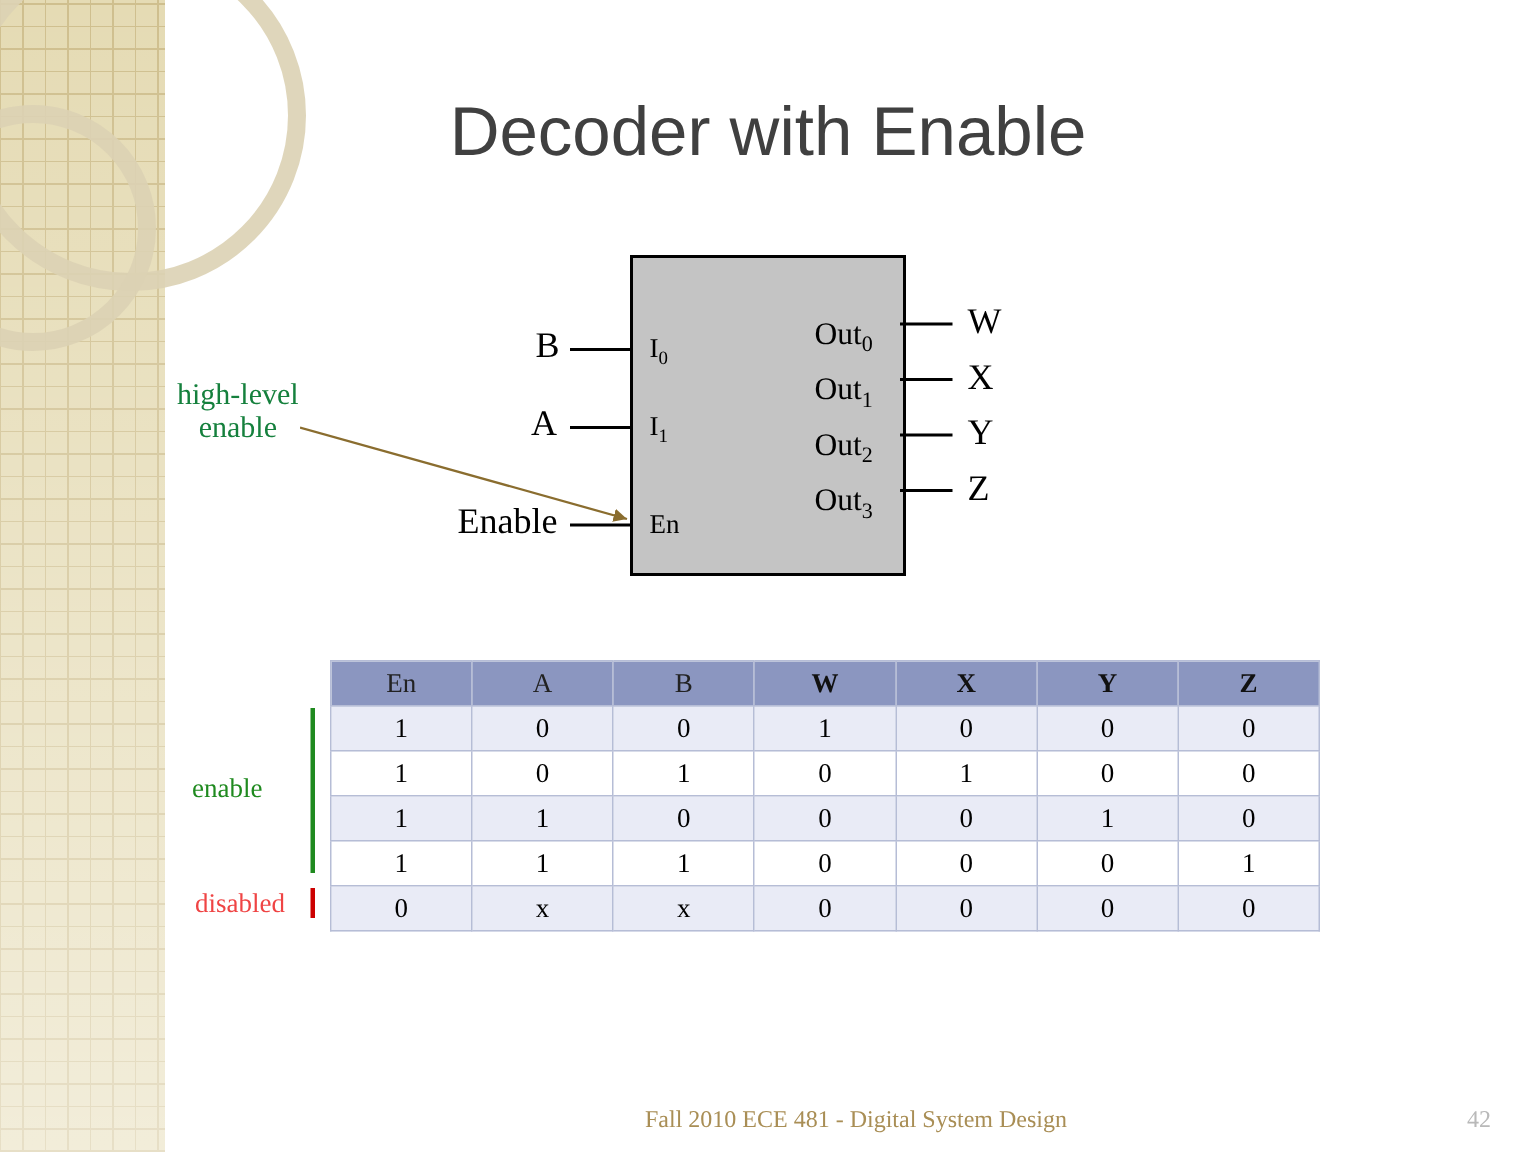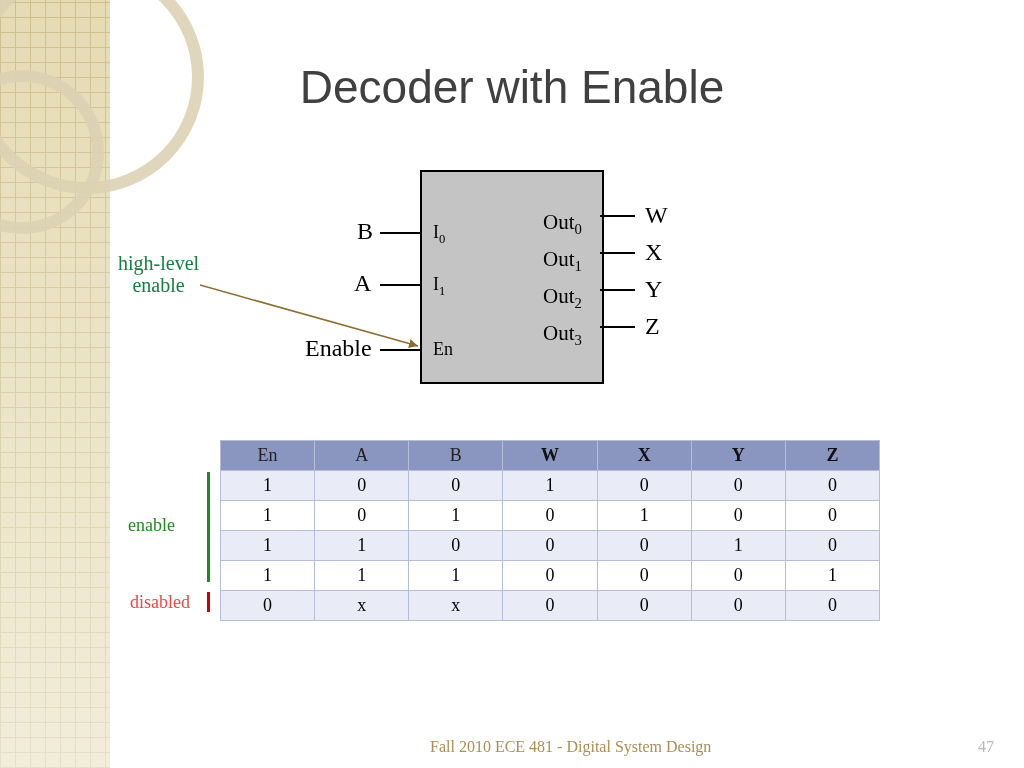--- a/index.html
+++ b/index.html
@@ -279,13 +279,13 @@
   </table>
 </div>
 
 <div class="bracket green" style="left:207px; top:472px; height:110px;"></div>
 <div class="bracket-label green" style="left:128px; top:515px;">enable</div>
 
 <div class="bracket red" style="left:207px; top:592px; height:20px;"></div>
 <div class="bracket-label red" style="left:130px; top:592px;">disabled</div>
 
 <div class="footer-left">Fall 2010    ECE 481 - Digital System Design</div>
-<div class="footer-right">47</div>
+<div class="footer-right">42</div>
 
 </body></html>

